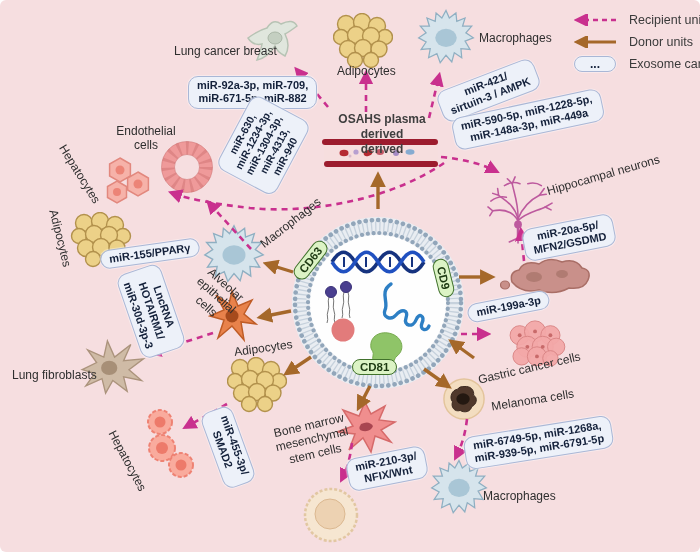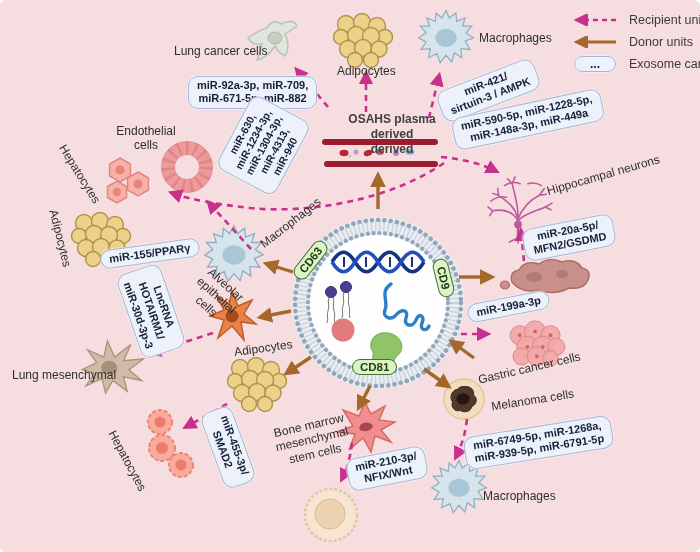--- a/index.html
+++ b/index.html
@@ -274,21 +274,21 @@
       <path d="M424,369 L448,386" marker-end="url(#mbrown)"></path>
       <path d="M474,358 L452,342" marker-end="url(#mbrown)"></path>
       <path d="M459,277 L491,277" marker-end="url(#mbrown)"></path>
     </g>
   </svg>
 
   <div class="marker" style="left:288px;top:252px;transform:rotate(-52deg)">CD63</div>
   <div class="marker" style="left:424px;top:270px;transform:rotate(76deg)">CD9</div>
   <div class="marker" style="left:352px;top:359px">CD81</div>
 
-  <div class="title" style="left:328px;top:112px;width:128px">
+  <div class="title" style="left:318px;top:112px;width:128px">
     <span>OSAHS plasma derived</span><br>
     <span>derived</span>
   </div>
 
   <div class="cargo" style="left:188px;top:76px">
     <span>miR-92a-3p, miR-709,</span><br><span>miR-671-5p, miR-882</span>
   </div>
   <div class="cargo small" style="left:222px;top:112px;transform:rotate(-62deg)">
     <span>miR-630,</span><br><span>miR-1234-3p,</span><br>
     <span>miR-1304-3p,</span><br><span>miR-4313,</span><br>
@@ -316,32 +316,32 @@
   <div class="cargo" style="left:188px;top:431px;transform:rotate(70deg)">
     <span>miR-455-3p/</span><br><span>SMAD2</span>
   </div>
   <div class="cargo" style="left:347px;top:452px;transform:rotate(-11deg)">
     <span>miR-210-3p/</span><br><span>NFIX/Wnt</span>
   </div>
   <div class="cargo" style="left:464px;top:426px;transform:rotate(-9deg)">
     <span>miR-6749-5p, miR-1268a,</span><br><span>miR-939-5p, miR-6791-5p</span>
   </div>
 
-  <div class="lbl" style="left:174px;top:44px">Lung cancer cells</div>
+  <div class="lbl" style="left:174px;top:44px">Lung cancer breast</div>
   <div class="lbl" style="left:337px;top:64px">Adipocytes</div>
   <div class="lbl" style="left:479px;top:31px">Macrophages</div>
   <div class="lbl" style="left:545px;top:168px;transform:rotate(-16deg)">Hippocampal neurons</div>
   <div class="lbl" style="left:477px;top:361px;transform:rotate(-13deg)">Gastric cancer cells</div>
   <div class="lbl" style="left:491px;top:393px;transform:rotate(-9deg)">Melanoma cells</div>
   <div class="lbl" style="left:483px;top:489px">Macrophages</div>
   <div class="lbl center" style="left:266px;top:418px;width:92px;transform:rotate(-13deg)">
     <span>Bone marrow</span><br><span>mesenchymal</span><br><span>stem cells</span>
   </div>
   <div class="lbl" style="left:118px;top:428px;transform:rotate(62deg);transform-origin:left top">Hepatocytes</div>
-  <div class="lbl" style="left:12px;top:368px">Lung mesenchymal</div>
+  <div class="lbl" style="left:12px;top:368px">Lung fibroblasts</div>
   <div class="lbl" style="left:234px;top:341px;transform:rotate(-8deg)">Adipocytes</div>
   <div class="lbl center" style="left:184px;top:274px;width:64px;transform:rotate(42deg)">
     <span>Alveolar</span><br><span>epithelial</span><br><span>cells</span>
   </div>
   <div class="lbl" style="left:262px;top:238px;transform:rotate(-38deg);transform-origin:left center">Macrophages</div>
   <div class="lbl" style="left:60px;top:208px;transform:rotate(76deg);transform-origin:left top">Adipocytes</div>
   <div class="lbl" style="left:68px;top:142px;transform:rotate(58deg);transform-origin:left top">Hepatocytes</div>
   <div class="lbl center" style="left:112px;top:124px;width:68px">
     <span>Endothelial</span><br><span>cells</span>
   </div>

